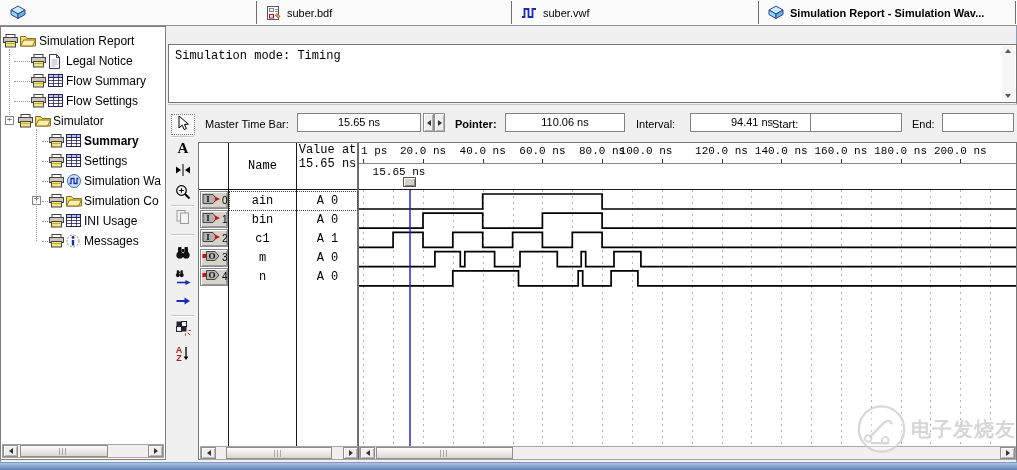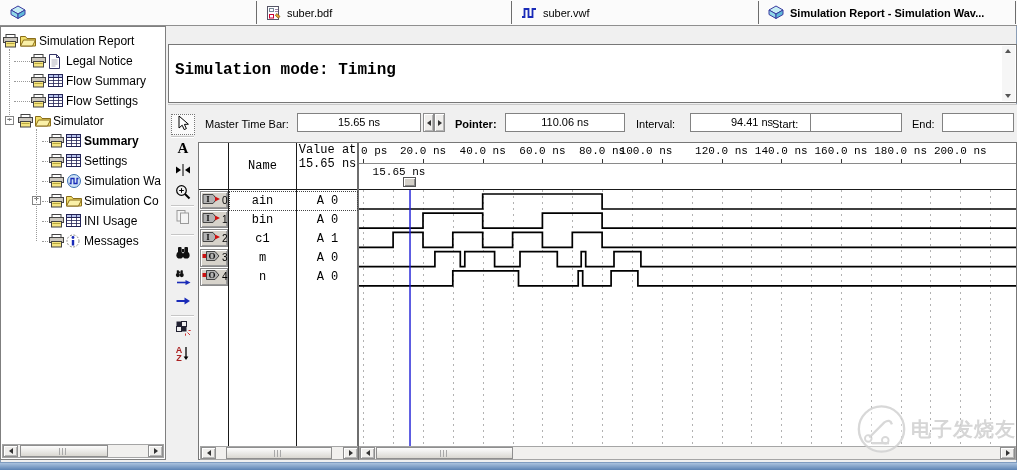--- a/index.html
+++ b/index.html
@@ -22,21 +22,21 @@
   .expander{position:absolute;top:5px;width:9px;height:9px;background:#fff;border:1px solid #848484;
             font-size:9px;line-height:7px;text-align:center;box-sizing:border-box;font-family:"Liberation Mono",monospace;}
   .dotline{position:absolute;width:0;border-left:1px dotted #9a9a9a;}
   .dotstub{position:absolute;height:0;border-top:1px dotted #9a9a9a;}
   
   .panel-title{position:absolute;left:168px;top:26px;width:849px;height:18px;
                background:linear-gradient(180deg,#b9cde6,#93afd0);border:1px solid #7d96b4;box-sizing:border-box;
                font-size:12px;font-weight:bold;color:#10182c;padding:1px 0 0 4px;}
   .msgbox{position:absolute;left:168px;top:44px;width:849px;height:59px;background:#fff;
           border:1px solid #777;box-sizing:border-box;}
-  .msgtext{position:absolute;left:6px;top:16px;font-size:16px;font-weight:bold;}
+  .msgtext{position:absolute;left:6px;top:4px;font-size:12px;}
   .msg-track{position:absolute;right:1px;top:1px;width:13px;height:55px;background:#f6f6f6;}
   .mtb-row{position:absolute;left:168px;top:104px;width:849px;height:38px;background:#f0f0f0;
            border-top:1px solid #c9c9c9;}
   .mtb-label{position:absolute;top:13px;font-size:11px;white-space:nowrap;}
   .field{position:absolute;top:8px;height:19px;background:#fff;border:1px solid #828282;box-sizing:border-box;
          font-size:11px;text-align:center;line-height:17px;}
   .spinbtn{position:absolute;top:8px;width:11px;height:19px;background:#efeeec;border:1px solid #8e8e8e;
            box-sizing:border-box;display:flex;align-items:center;justify-content:center;
            box-shadow:inset 1px 1px 0 #fff,inset -1px -1px 0 #b6b6b6;}
   
@@ -426,21 +426,21 @@
     <div class="hdr mono" style="left:98px;top:0;width:61px;height:46px;display:block;padding-top:0;box-sizing:border-box;">
       <div>Value at</div>
       <div>15.65 ns</div>
     </div>
     <div class="vline" style="left:29px;top:0;height:303px;"></div>
     <div class="vline" style="left:97px;top:0;height:303px;"></div>
     <div class="hline" style="left:0;top:46px;width:817px;"></div>
     <div class="sash" style="left:158px;top:0;height:316px;"></div>
 
     <div class="ruler mono" id="ruler">
-        <span class="rlabel" style="left: 2px;">0 ps</span>
+        <span class="rlabel" style="left: 2px;">1 ps</span>
         <div class="rtick" style="left: 4px;"></div>
         <span class="rlabel" style="left: 34px; width: 60px; text-align: center;">20.0 ns</span>
         <div class="rtick" style="left: 64px;"></div>
         <span class="rlabel" style="left: 93.7px; width: 60px; text-align: center;">40.0 ns</span>
         <div class="rtick" style="left: 124px;"></div>
         <span class="rlabel" style="left: 153.4px; width: 60px; text-align: center;">60.0 ns</span>
         <div class="rtick" style="left: 183px;"></div>
         <span class="rlabel" style="left: 213.1px; width: 60px; text-align: center;">80.0 ns</span>
         <div class="rtick" style="left: 243px;"></div>
         <span class="rlabel" style="left: 257px; width: 60px; text-align: center;">100.0 ns</span>

